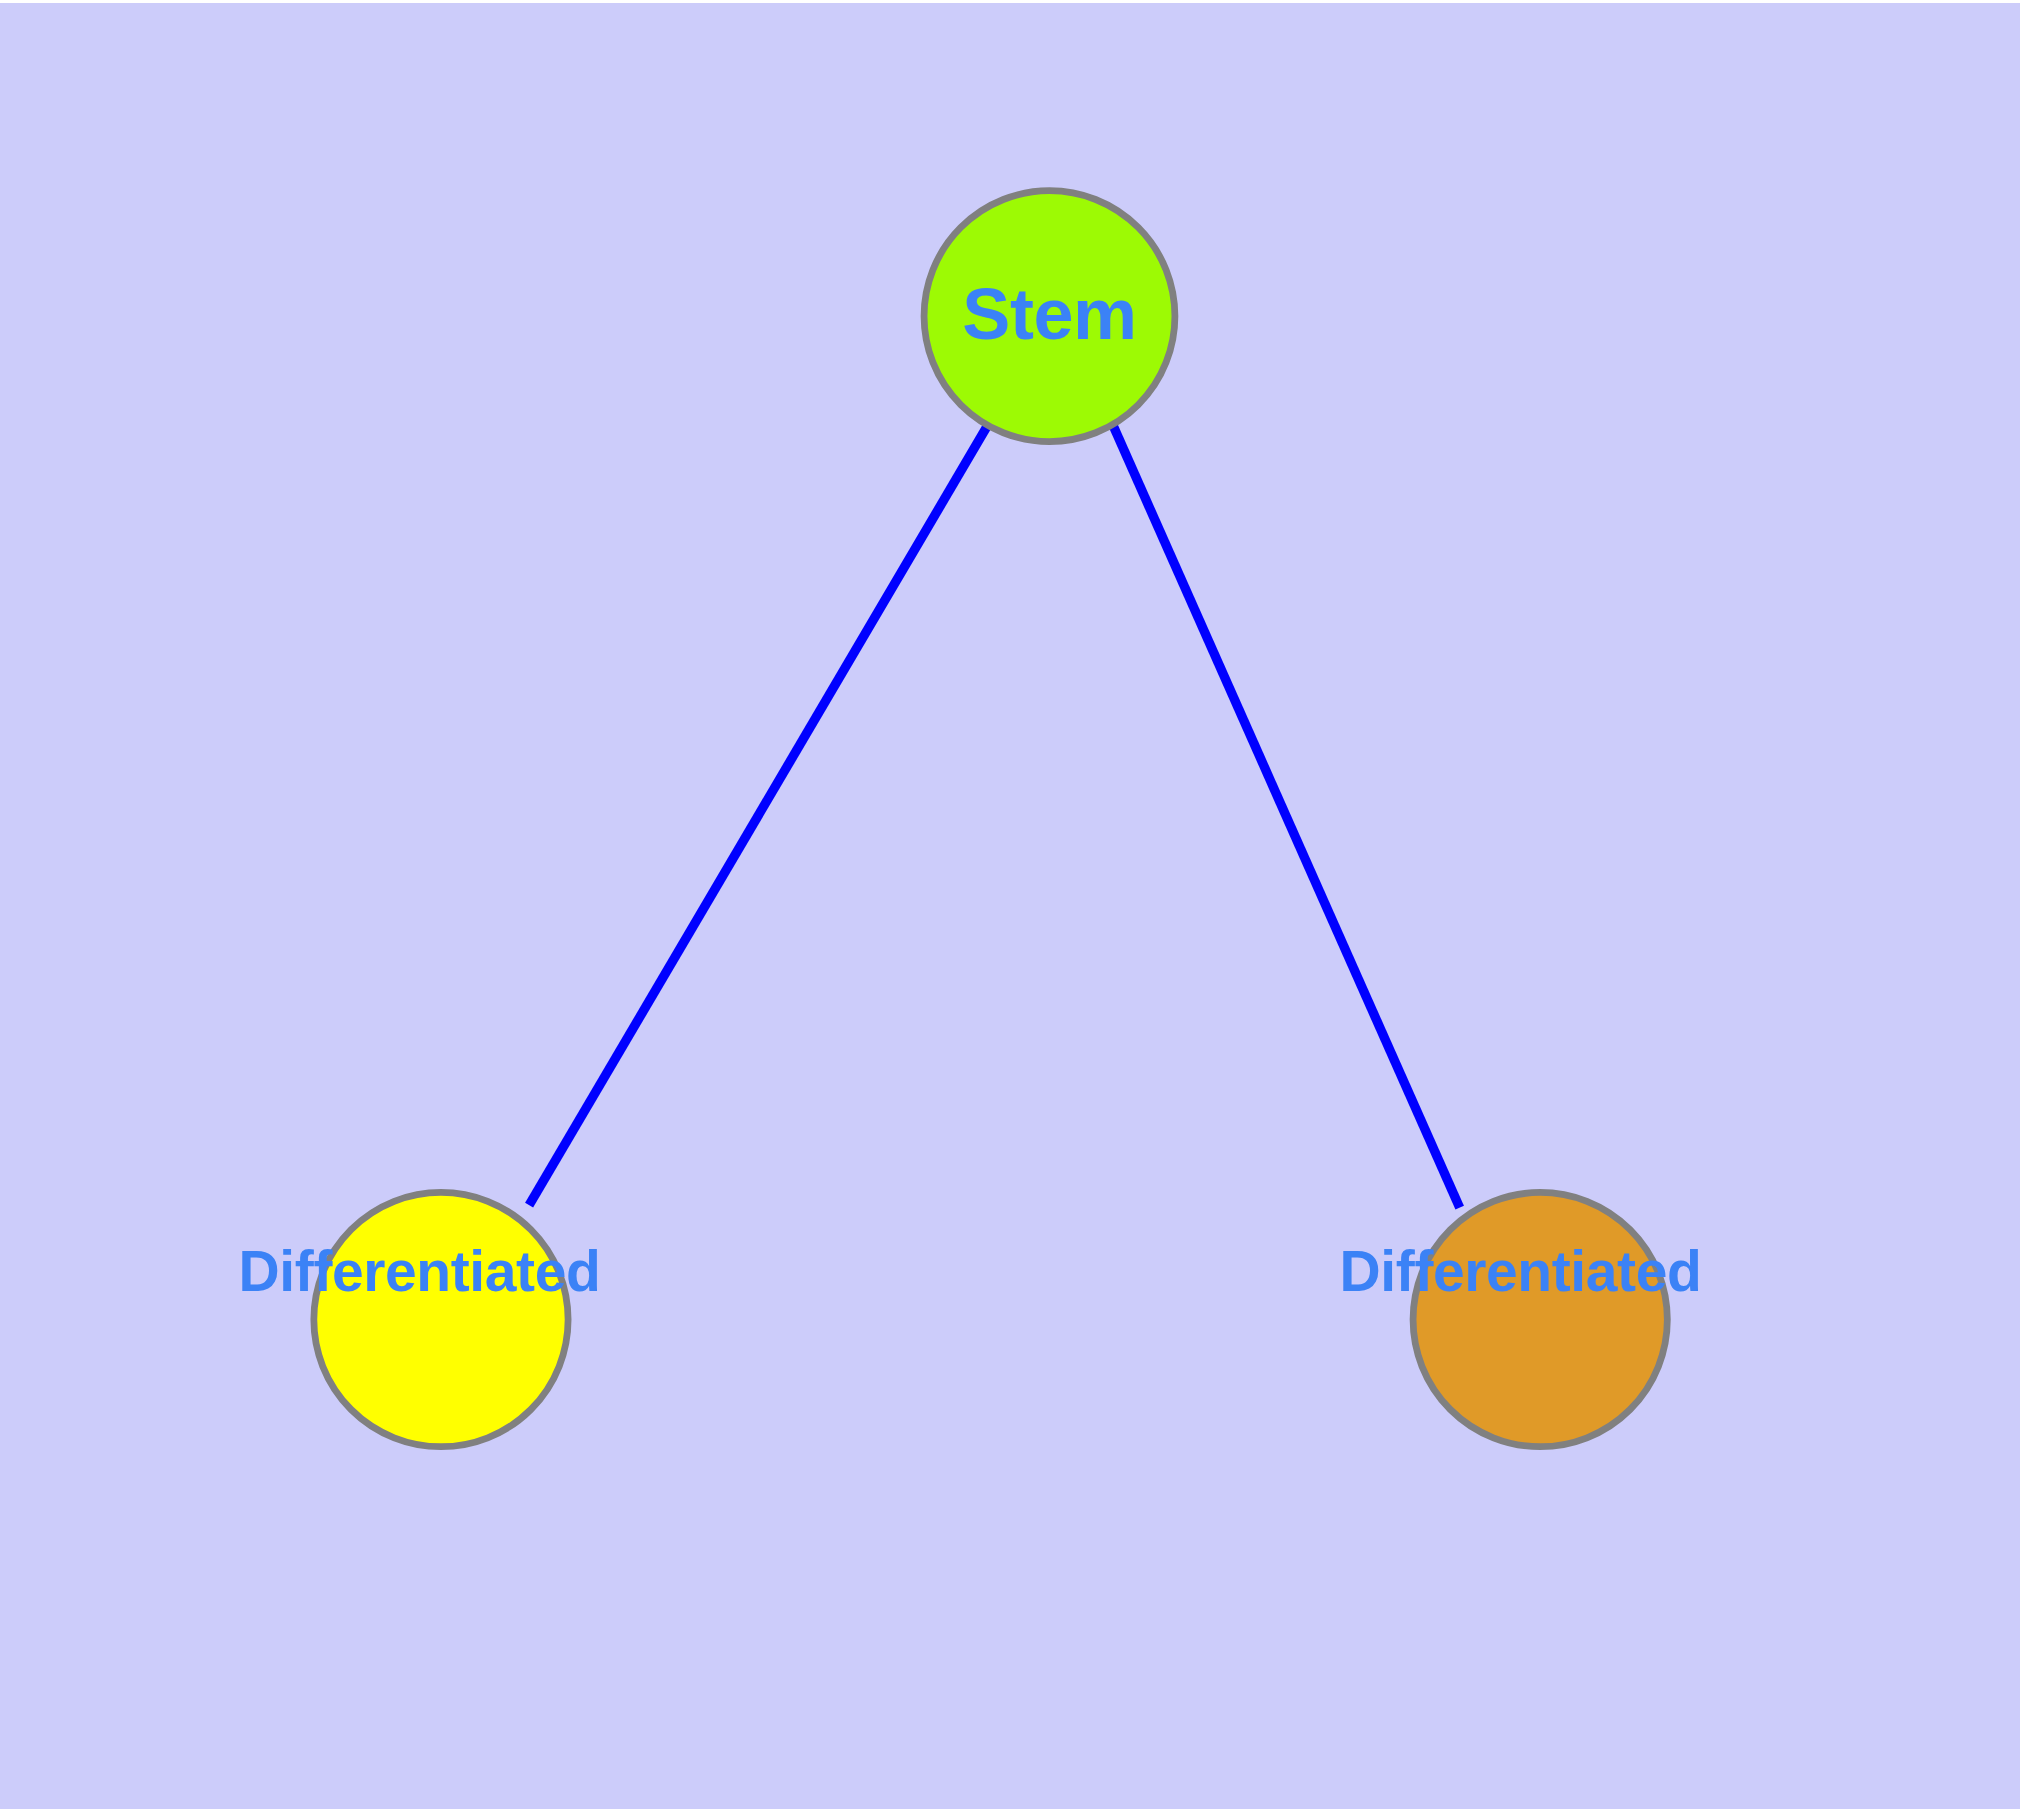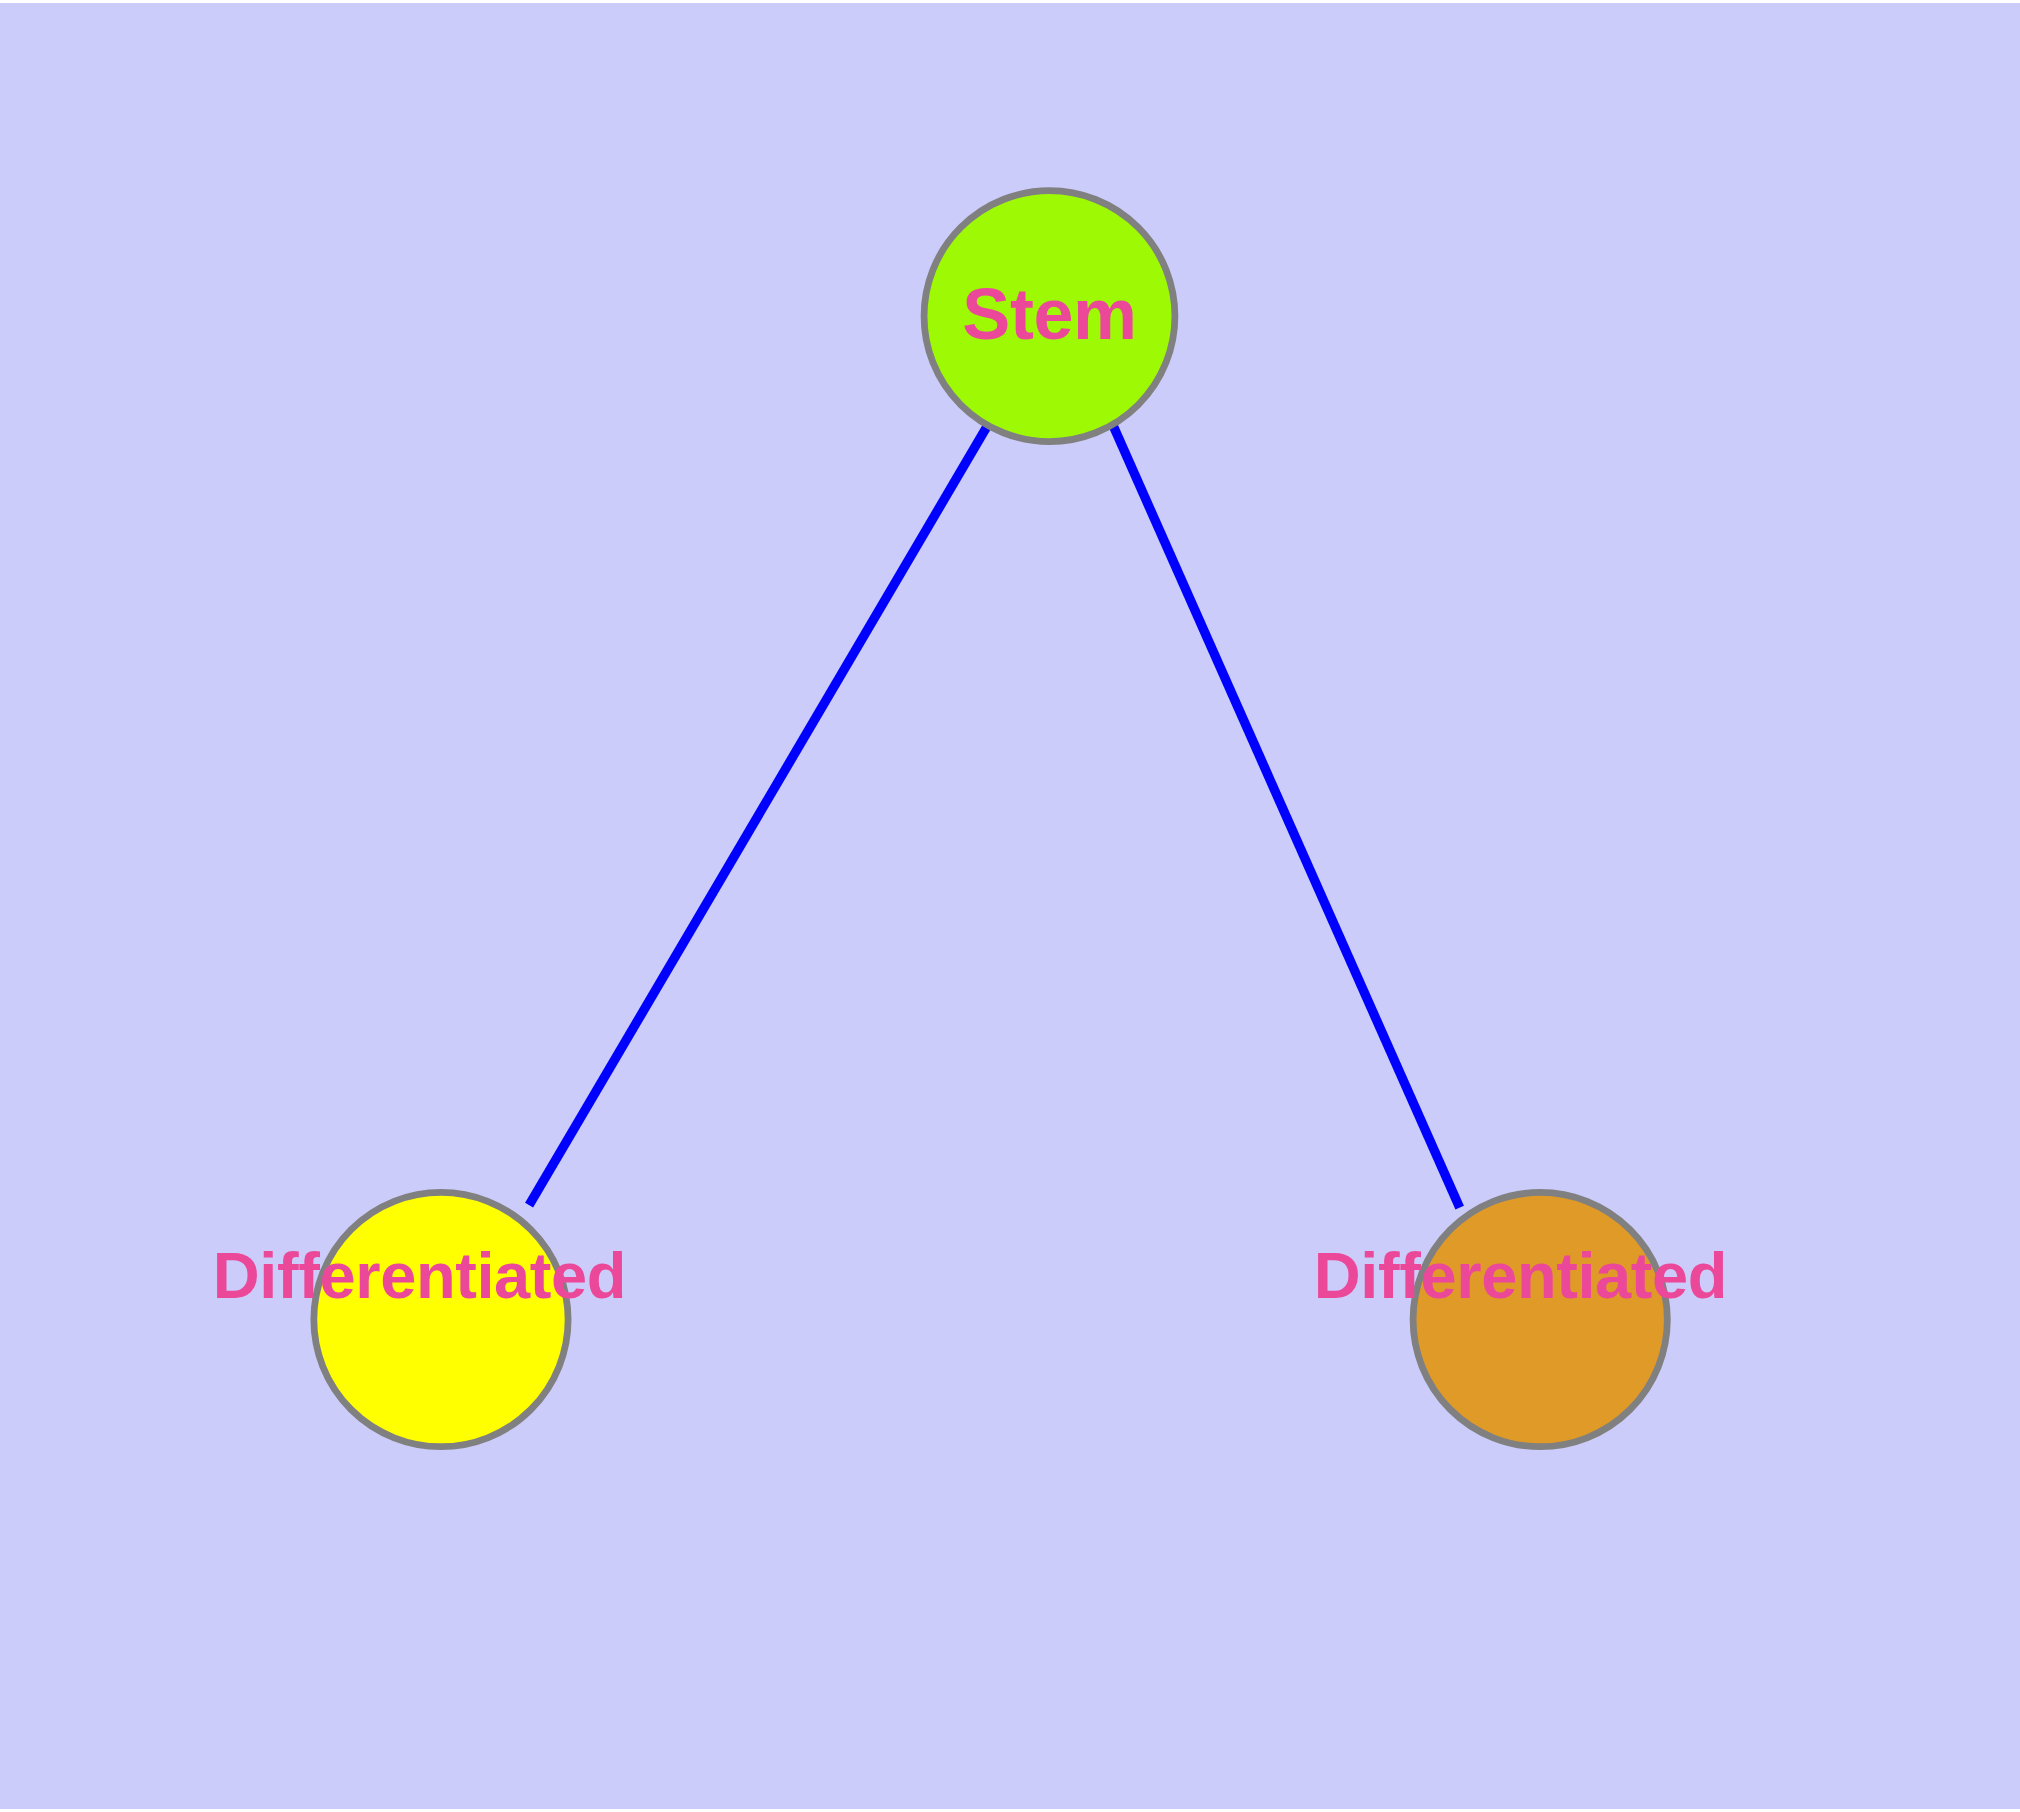--- a/index.html
+++ b/index.html
@@ -25,33 +25,33 @@
   }
   #graph-svg {
     position: absolute;
     left: 0;
     top: 0;
     width: 2021px;
     height: 1812px;
   }
   .node-label {
     position: absolute;
-    color: #ec4899;
+    color: #3b82f6;
     font-weight: bold;
     text-align: center;
     line-height: 1.04;
     white-space: pre;
     pointer-events: none;
     letter-spacing: -0.4px;
   }
   .label-stem {
     font-size: 72px;
   }
   .label-wide {
-    font-size: 65px;
+    font-size: 57px;
   }
 </style>
 </head>
 <body>
 
 <div id="canvas">
 
   <div id="plot-background"></div>
 
   <svg id="graph-svg" viewBox="0 0 2384 2138">

